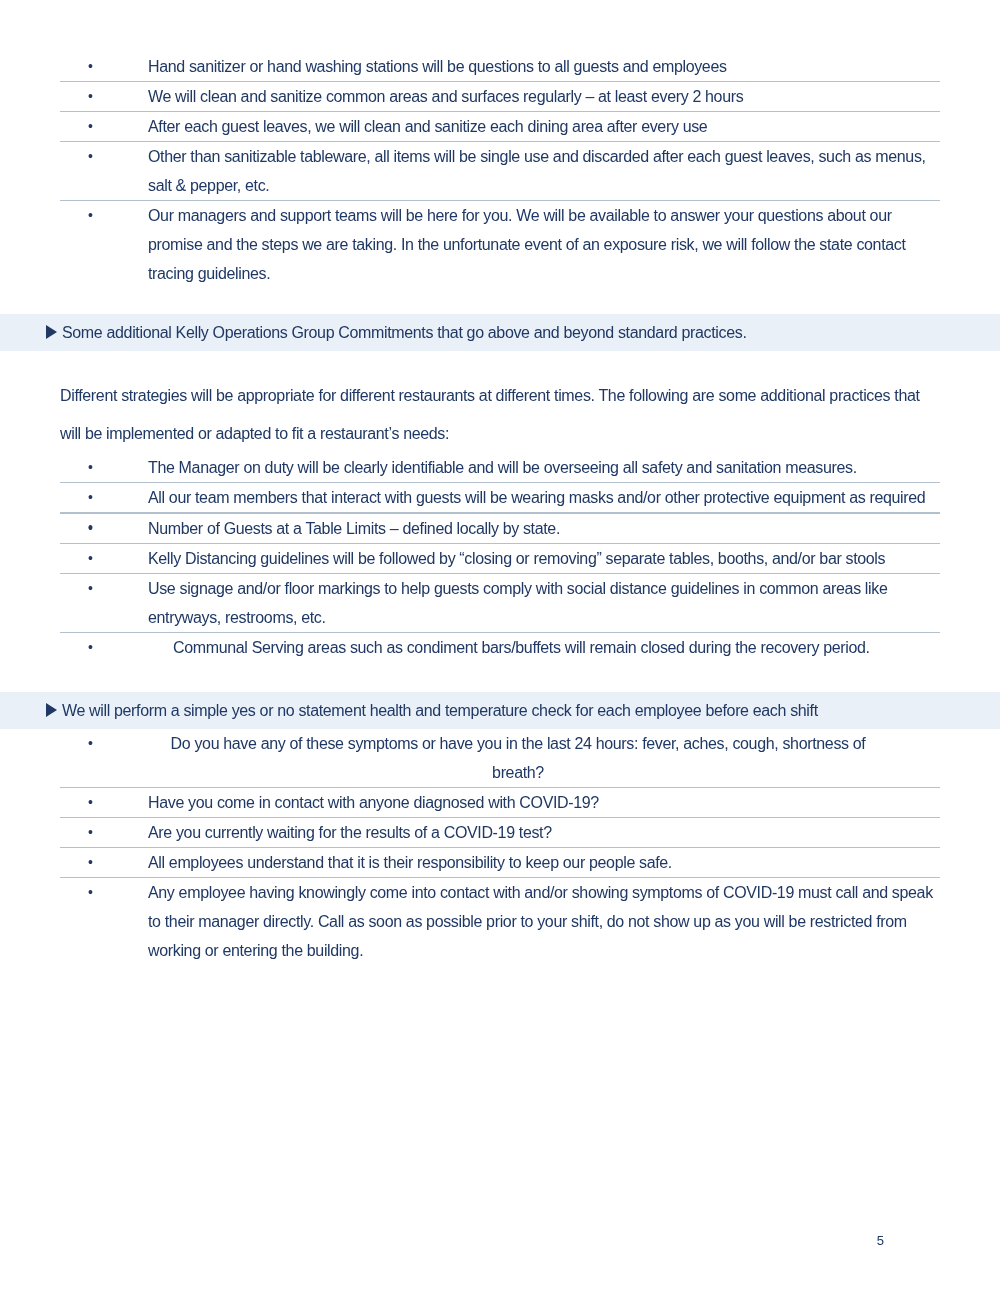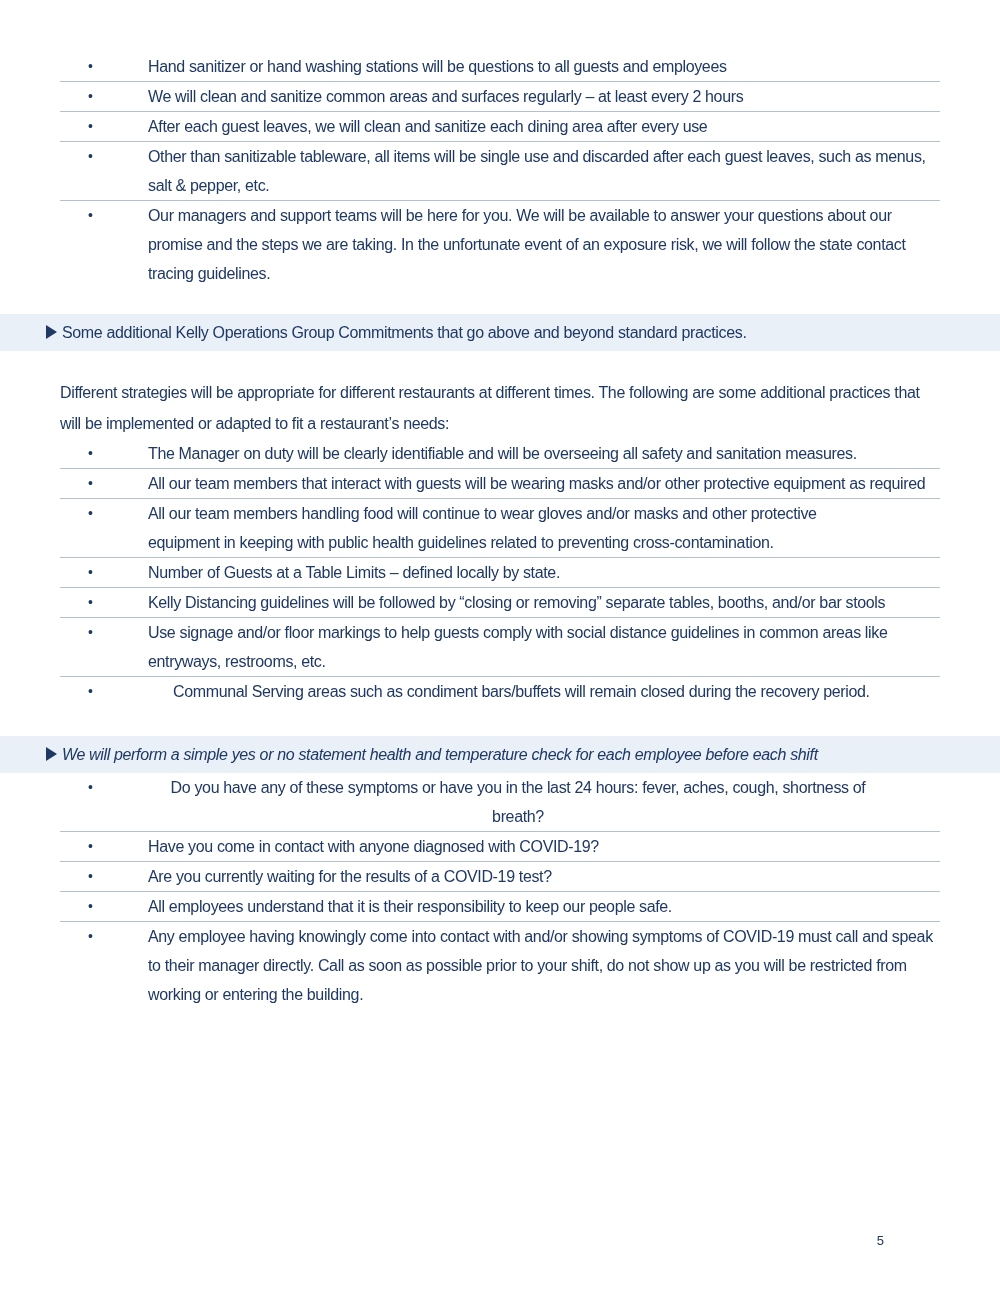--- a/index.html
+++ b/index.html
@@ -49,38 +49,38 @@
   li.w720 .li-text{max-width:720px;}
   li.w700 .li-text{max-width:700px;margin-left:25px;}
   li.w740 .li-text{max-width:740px;text-align:center;}
   .band{
     position:relative;
     background:var(--band-bg);
     padding:4px 84px 4px 62px;
     line-height:29px;
   }
   .band-1{margin-top:26px;}
-  .band-2{margin-top:30px;font-style:italic;}
+  .band-2{margin-top:30px;}
   .band-text{
     display:block;
     max-width:845px;
   }
   .band-2 .band-text{max-width:790px;}
   .tri{
     position:absolute;
     left:46px;
     top:11px;
     width:0;height:0;
     border-top:7px solid transparent;
     border-bottom:7px solid transparent;
     border-left:11px solid var(--text-color);
   }
   .para{
     margin:26px 60px 0;
-    line-height:31px;
+    line-height:38px;
     max-width:880px;
   }
   .list-2{margin-top:22px;}
   .list-3{margin-top:38px;}
   .page-number{
     position:absolute;
     right:116px;
     bottom:46px;
     font-size:13px;
     letter-spacing:0;
@@ -125,21 +125,20 @@
     <li>
       <span class="marker">•</span>
       <span class="li-text">The Manager on duty will be clearly identifiable and will be overseeing all safety and sanitation measures.</span>
     </li>
     <li>
       <span class="marker">•</span>
       <span class="li-text">All our team members that interact with guests will be wearing masks and/or other protective equipment as required</span>
     </li>
     <li class="w720">
       <span class="marker">•</span>
-      <span class="li-text">All our team members handling food will continue to wear gloves and/or masks and other protective equipment in keeping with public health guidelines related to preventing cross-contamination.</span>
     </li>
     <li>
       <span class="marker">•</span>
       <span class="li-text">Number of Guests at a Table Limits – defined locally by state.</span>
     </li>
     <li>
       <span class="marker">•</span>
       <span class="li-text">Kelly Distancing guidelines will be followed by “closing or removing” separate tables, booths, and/or bar stools</span>
     </li>
     <li>

